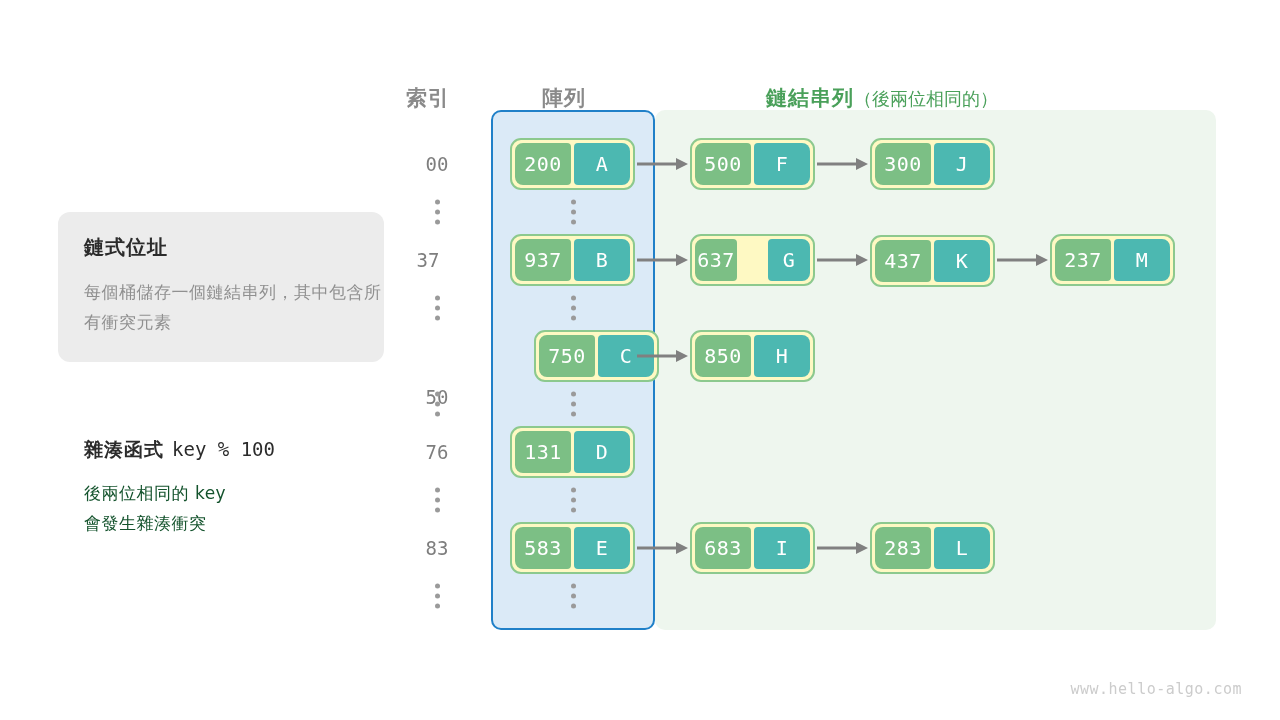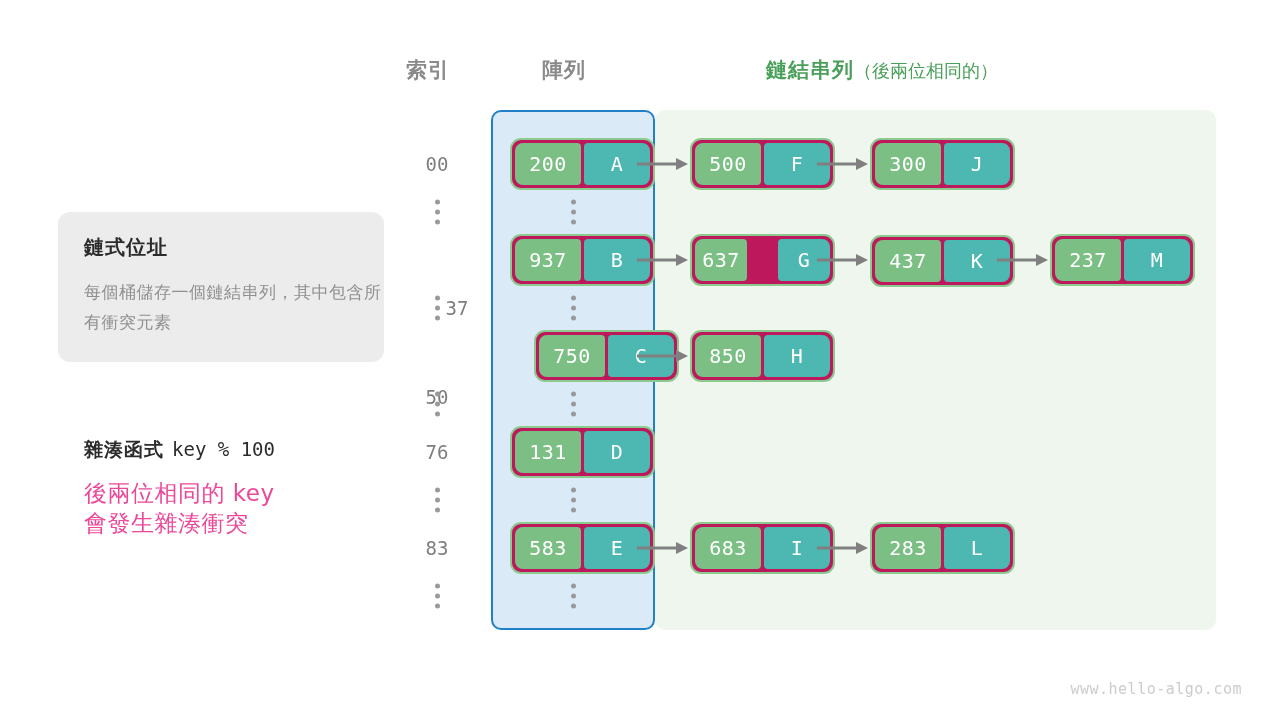--- a/index.html
+++ b/index.html
@@ -23,20 +23,21 @@
   }
 
   
   .col-header {
     position: absolute;
     font-size: 21px;
     font-weight: bold;
     color: #8a8a8a;
     white-space: nowrap;
     letter-spacing: 1px;
+    margin-top: 28px;
   }
   #hdr-index { left: 406px; top: 56px; }
   #hdr-array { left: 542px; top: 56px; }
   #hdr-list  { left: 766px; top: 56px; color: #4aa05a; letter-spacing: 1px; }
   #hdr-list .sub {
     font-weight: normal;
     font-size: 18px;
     color: #4aa05a;
     letter-spacing: 0;
   }
@@ -81,23 +82,23 @@
     font-family: "DejaVu Sans Mono", "Liberation Mono", monospace;
     font-weight: normal;
     font-size: 19px;
     margin-left: 8px;
     letter-spacing: 0;
   }
   #hash-fn-note {
     position: absolute;
     left: 84px; top: 478px;
     width: 320px;
-    font-size: 23px;
+    font-size: 17px;
     line-height: 30px;
-    color: #ec4899;
+    color: #14532d;
     letter-spacing: 0.5px;
   }
 
   
   #array-panel {
     position: absolute;
     left: 491px; top: 110px;
     width: 164px; height: 520px;
     background: #dbeaf7;
     border: 2.5px solid #2080c8;
@@ -135,25 +136,25 @@
     width: 5px; height: 5px;
     border-radius: 50%;
     background: #9a9a9a;
     margin: 0 auto 5px auto;
   }
   .vdots i:last-child { margin-bottom: 0; }
 
   
   .node {
     position: absolute;
-    width: 145px; height: 52px;
+    width: 125px; height: 52px;
     box-sizing: border-box;
     border: 2px solid #8cc98e;
     border-radius: 11px;
-    background: #be185d;
+    background: #fef9c3;
     display: flex;
     padding: 3px;
     transform: translateY(-50%);
   }
   .node .key, .node .val {
     flex: 1 1 50%;
     display: flex;
     align-items: center;
     justify-content: center;
     color: #ffffff;
@@ -237,21 +238,21 @@
       <div class="vdots" style="left: 437px; top: 212px;">
         <i></i>
         <i></i>
         <i></i>
       </div>
       <div class="vdots" style="left: 573px; top: 212px;">
         <i></i>
         <i></i>
         <i></i>
       </div>
-      <div class="index-label" style="left: 427px; top: 260px; margin-top: 48px;">37</div>
+      <div class="index-label" style="left: 398px; top: 260px;">37</div>
       <div class="node" style="left: 510px; top: 260px;">
         <div class="key">937</div>
         <div class="val">B</div>
       </div>
       <svg class="arrow" width="51" height="14" viewBox="0 0 51 14" style="left: 637px; top: 260px;">
         <line x1="0" y1="7" x2="40" y2="7" stroke="#808080" stroke-width="3"></line>
         <polygon points="39,1 51,7 39,13" fill="#808080"></polygon>
       </svg>
       <div class="node" style="left: 690px; top: 260px; gap: 28px;">
         <div class="key">637</div>

